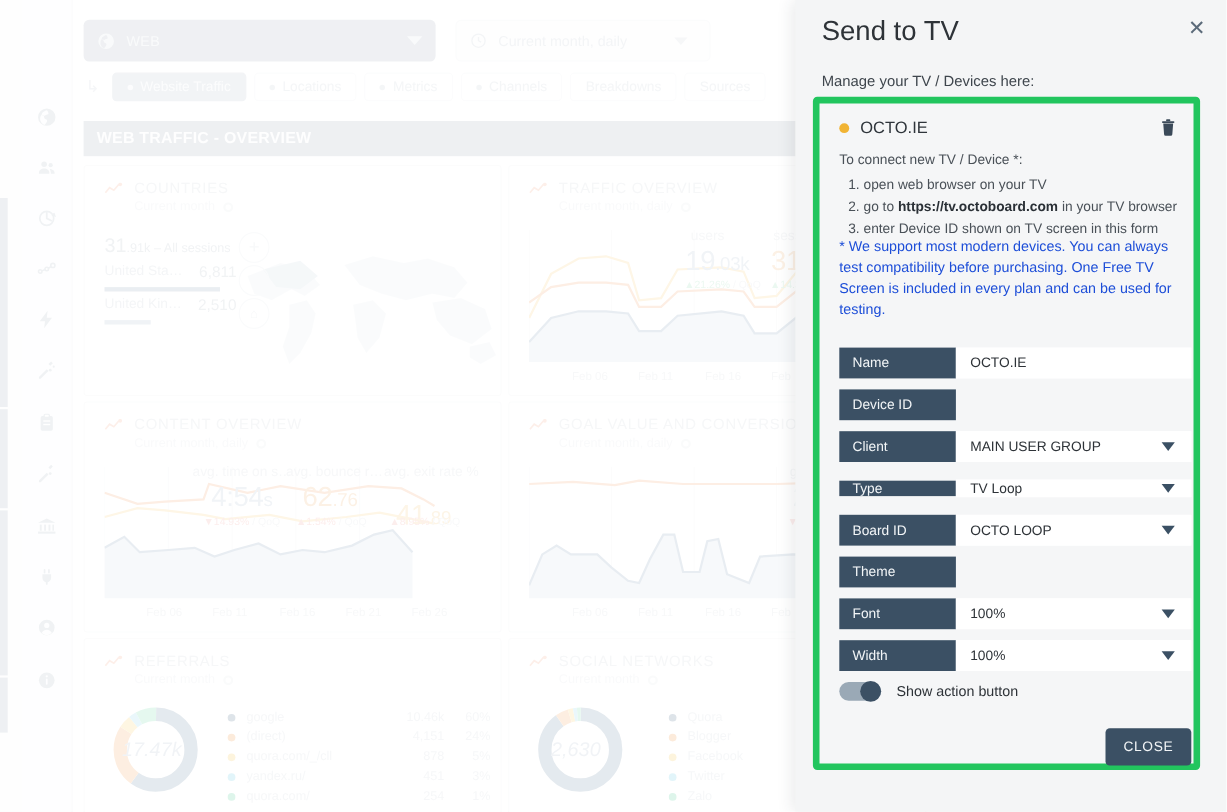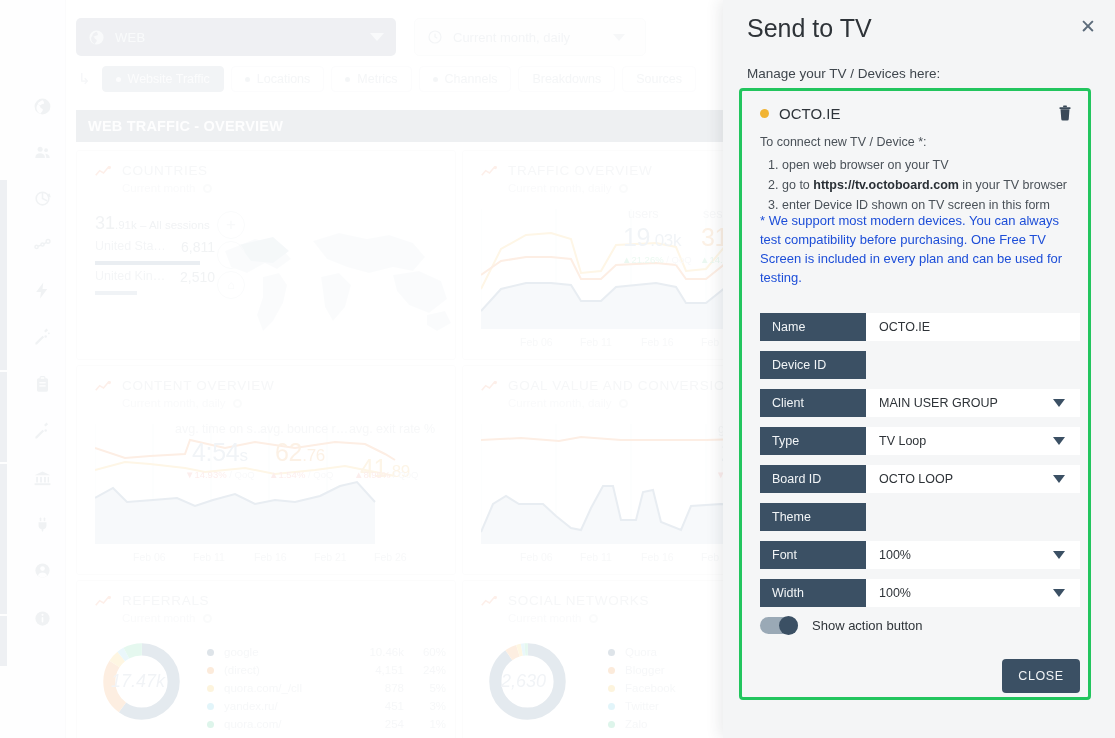--- a/index.html
+++ b/index.html
@@ -116,21 +116,21 @@
     position:absolute; left: 24px; top: 14px; font-size: 25px; color: #2e3338; font-weight: normal;
   }
   .panel-close {
     position:absolute; right: 16px; top: 17px; width: 22px; height: 22px;
     color:#5c6b7a; font-size: 19px; line-height: 20px; text-align:center; cursor:pointer;
   }
   .panel-sub { position:absolute; left: 24px; top: 66px; font-size: 13.5px; color: #3f464d; }
 
   .device-card {
     position:absolute; left: 16px; top: 88px; width: 352px; height: 612px;
-    background: #f5f6f7; border: 3px solid #22c55e; border-radius: 4px;
+    background: #f5f6f7; border: 6px solid #22c55e; border-radius: 4px;
   }
   .dev-name {
     position:absolute; left: 18px; top: 14px; display:flex; align-items:center; gap:10px;
     font-size: 15px; color: #2f353b;
   }
   .dev-dot { width: 9px; height: 9px; border-radius: 50%; background: #f1b434; }
   .dev-trash { position:absolute; right: 14px; top: 13px; width: 18px; height: 20px; color: #3b4a59; cursor:pointer;}
   .dev-trash svg { width:18px; height:18px; display:block;}
 
   .instr-head { position:absolute; left: 18px; top: 44px; font-size: 12.5px; color: #4a5158; }
@@ -645,21 +645,21 @@
       <div class="field" style="top:260px;">
         <div class="lbl">Device ID</div>
       </div>
       <div class="field" style="top:298px;">
         <div class="lbl">Client</div>
         <div class="val">
             <span>MAIN USER GROUP</span>
             <span class="caret-tri"></span>
           </div>
       </div>
-      <div class="field" style="top:336px;">
+      <div class="field" style="top:336px;align-items:center;">
         <div class="lbl">Type</div>
         <div class="val">
             <span>TV Loop</span>
             <span class="caret-tri"></span>
           </div>
       </div>
       <div class="field" style="top:374px;">
         <div class="lbl">Board ID</div>
         <div class="val">
             <span>OCTO LOOP</span>

